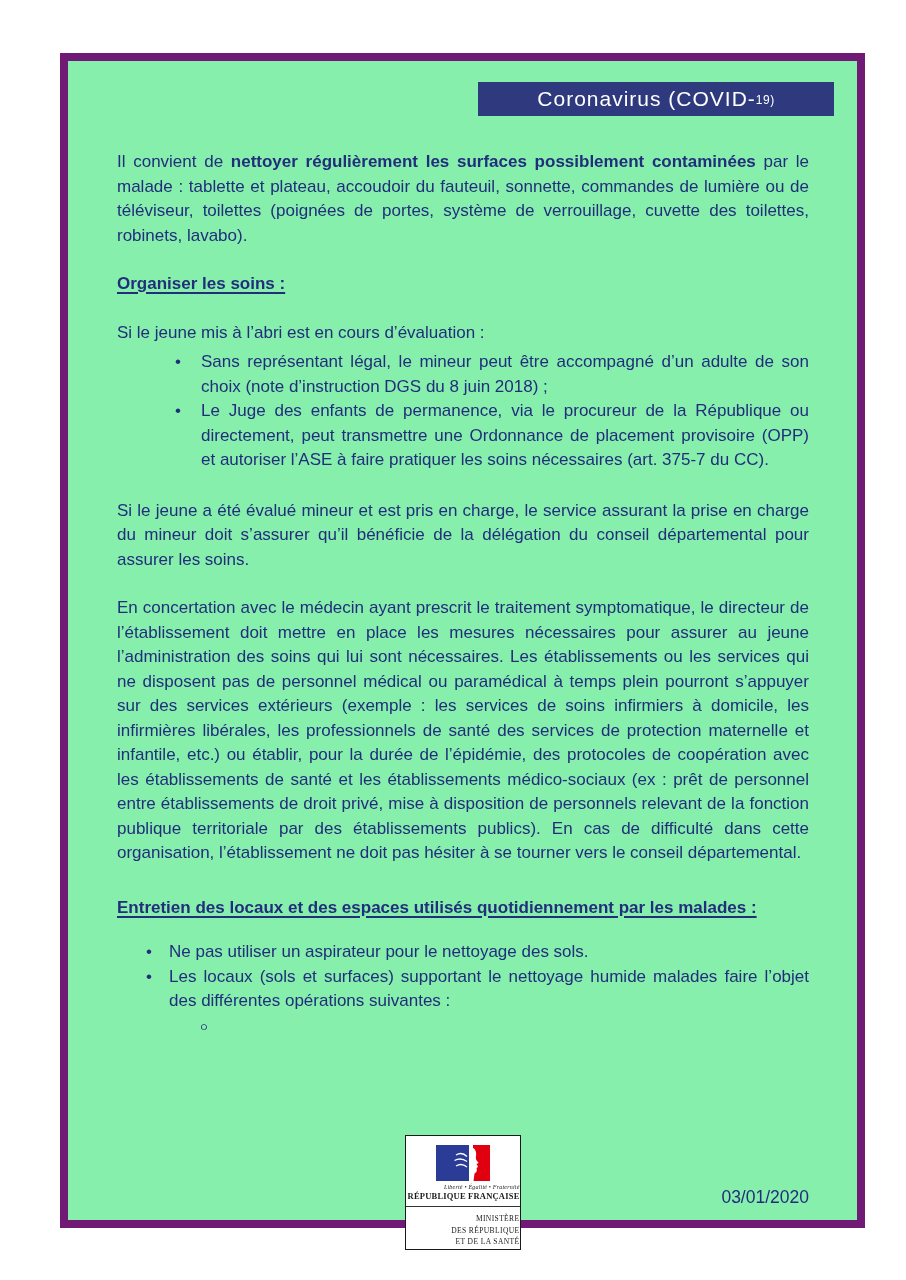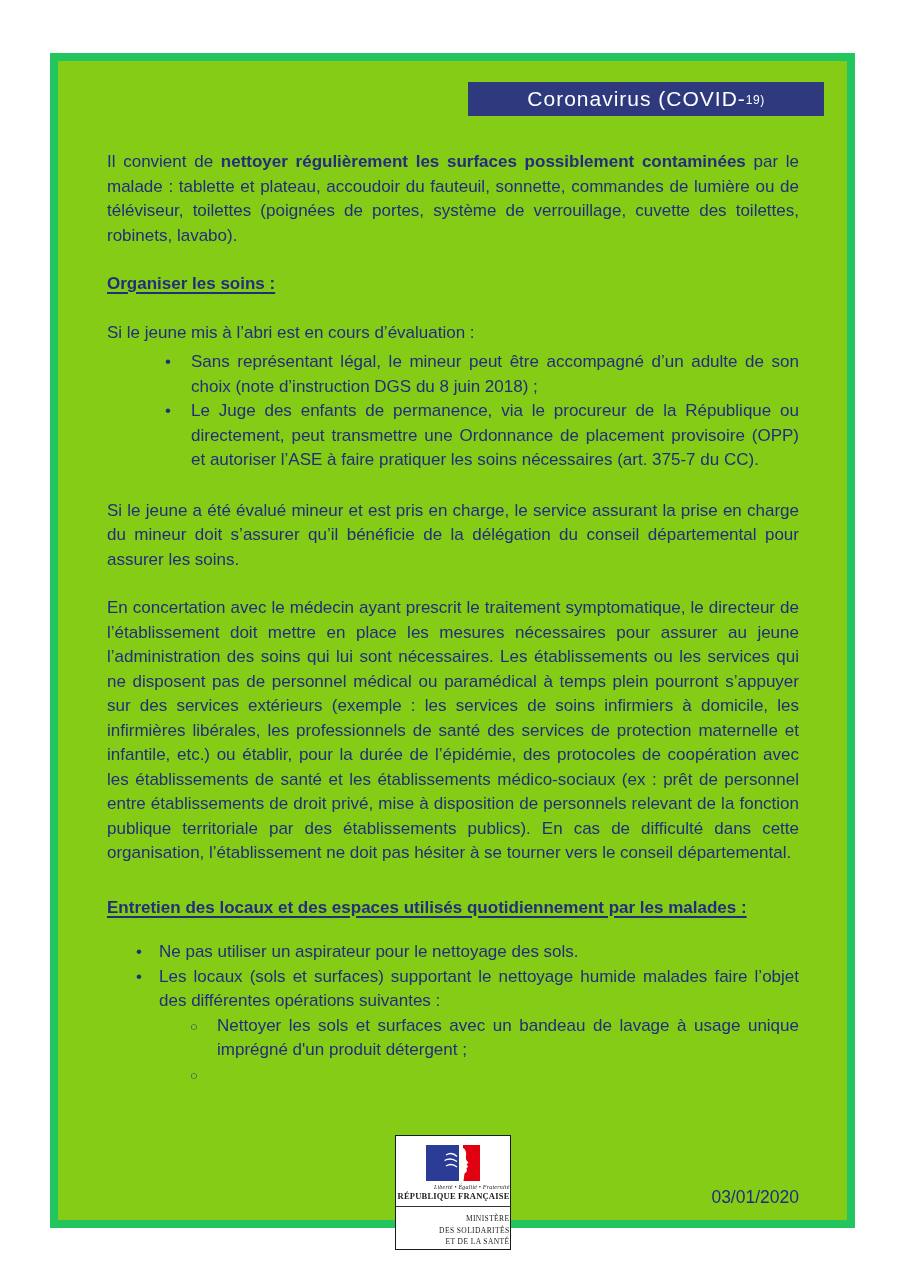--- a/index.html
+++ b/index.html
@@ -4,24 +4,24 @@
 <style>
   html, body { margin:0; padding:0; }
   body {
     width:906px; height:1280px;
     background:#ffffff;
     font-family:"Liberation Sans", sans-serif;
     position:relative;
     overflow:hidden;
   }
   .frame {
-    position:absolute; left:50px; top:53px;
+    position:absolute; left:60px; top:53px;
     width:789px; height:1159px;
-    border:8px solid #22c55e;
-    background:#84cc16;
+    border:8px solid #701a75;
+    background:#86efac;
   }
   .badge {
     position:absolute; top:21px; right:23px;
     width:356px; height:34px;
     background:#2e3a7d;
     color:#ffffff;
     display:flex; align-items:center; justify-content:center;
     font-size:21px; letter-spacing:1px;
   }
   .badge .small { font-size:12px; letter-spacing:0.5px; padding-top:2px; }
@@ -106,21 +106,21 @@
     <p class="justify">Si le jeune a été évalué mineur et est pris en charge, le service assurant la prise en charge du mineur doit s’assurer qu’il bénéficie de la délégation du conseil départemental pour assurer les soins.</p>
 
     <p class="justify gap-lg">En concertation avec le médecin ayant prescrit le traitement symptomatique, le directeur de l’établissement doit mettre en place les mesures nécessaires pour assurer au jeune l’administration des soins qui lui sont nécessaires. Les établissements ou les services qui ne disposent pas de personnel médical ou paramédical à temps plein pourront s’appuyer sur des services extérieurs (exemple : les services de soins infirmiers à domicile, les infirmières libérales, les professionnels de santé des services de protection maternelle et infantile, etc.) ou établir, pour la durée de l’épidémie, des protocoles de coopération avec les établissements de santé et les établissements médico-sociaux (ex : prêt de personnel entre établissements de droit privé, mise à disposition de personnels relevant de la fonction publique territoriale par des établissements publics). En cas de difficulté dans cette organisation, l’établissement ne doit pas hésiter à se tourner vers le conseil départemental.</p>
 
     <h2 class="doc-heading tight">Entretien des locaux et des espaces utilisés quotidiennement par les malades :</h2>
 
     <ul class="doc-list list2">
       <li><span class="marker">•</span><span>Ne pas utiliser un aspirateur pour le nettoyage des sols.</span></li>
       <li><span class="marker">•</span><span>Les locaux (sols et surfaces) supportant le nettoyage humide malades faire l’objet des différentes opérations suivantes :</span>
         <ul class="sublist">
-          <li><span class="marker">○</span><span>Nettoyer les sols et surfaces avec un bandeau de lavage à usage unique imprégné d'un produit détergent ;</span></li>
+          <li><span class="marker">○</span></li>
           <li><span class="marker">○</span></li>
         </ul>
       </li>
     </ul>
 
   </div>
 
   <div class="date">03/01/2020</div>
 
   <div class="logo-box">
@@ -129,18 +129,18 @@
       <rect x="33" y="0" width="4" height="36" fill="#ffffff"></rect>
       <rect x="37" y="0" width="17" height="36" fill="#e1000f"></rect>
       <path d="M33 3 C38 1 41 6 40 11 C39.4 14 40.5 16 42.5 17.5 L40.5 19.5 C42.5 20.5 42 22.5 40.5 23.5 C41.5 25.5 40.5 27.5 38.5 28.5 L37.5 36 L33 36 Z" fill="#ffffff"></path>
       <path d="M20 10 C24 7.5 28 8.5 31 11.5 M18.5 15.5 C23 13 27.5 14 31 16.5 M20 21 C24 18.5 28 19.5 31 22" stroke="#ffffff" stroke-width="1.3" fill="none"></path>
     </svg>
     <div class="motto">Liberté • Égalité • Fraternité</div>
     <div class="republic">RÉPUBLIQUE FRANÇAISE</div>
     <div class="logo-divider"></div>
     <div class="ministry">
       <div>MINISTÈRE</div>
-      <div>DES SOLIDARITÉS</div>
+      <div>DES RÉPUBLIQUE</div>
       <div>ET DE LA SANTÉ</div>
     </div>
   </div>
 
 </div>
 
 </body></html>

